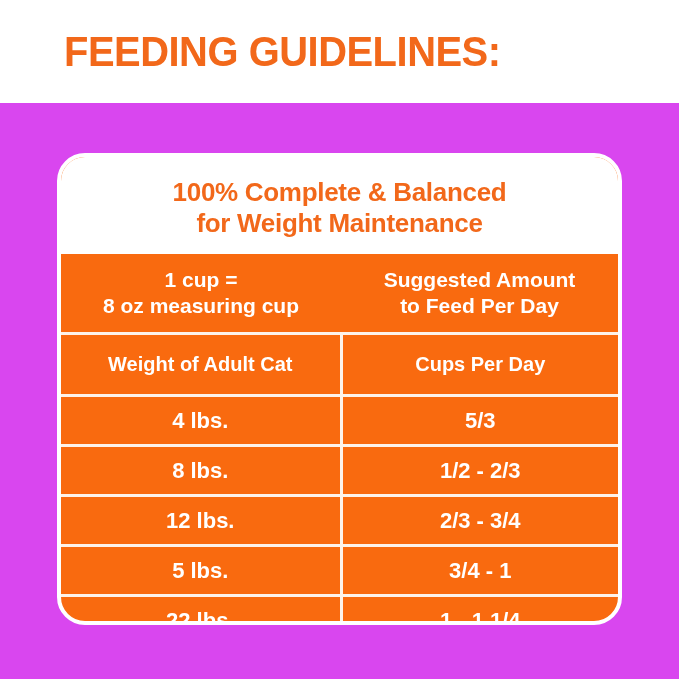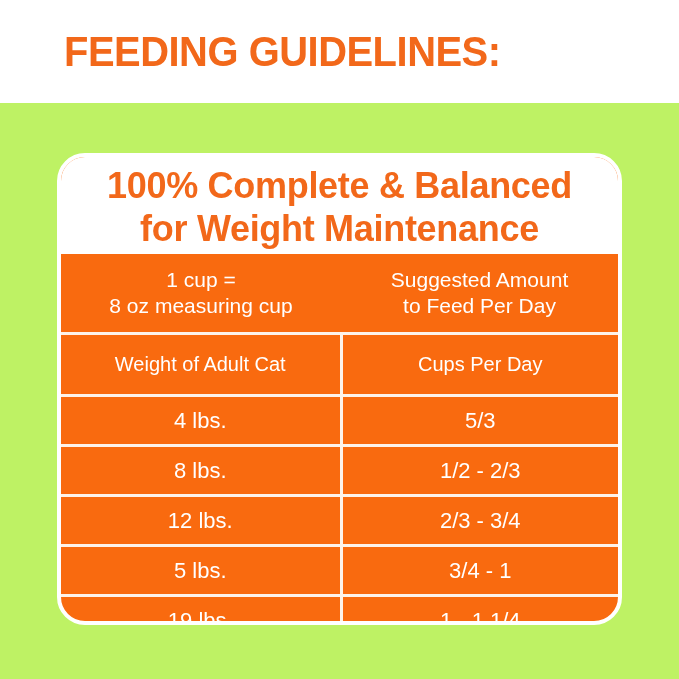--- a/index.html
+++ b/index.html
@@ -10,21 +10,21 @@
     width: 679px;
     height: 679px;
     background: #F96A0F;
     font-family: "Liberation Sans", sans-serif;
     overflow: hidden;
   }
   .page {
     position: relative;
     width: 679px;
     height: 679px;
-    background: #bef264;
+    background: #d946ef;
   }
 
   
   .header-band {
     position: absolute;
     left: 0;
     top: 0;
     width: 679px;
     height: 103px;
     background: #FFFFFF;
@@ -64,40 +64,40 @@
     box-sizing: border-box;
     display: flex;
     flex-direction: column;
     align-items: center;
     justify-content: center;
     padding-top: 4px;
   }
   .card-heading .line {
     color: #F2681A;
     font-weight: bold;
-    font-size: 36px;
+    font-size: 26px;
     line-height: 1.18;
     letter-spacing: -0.3px;
     white-space: nowrap;
   }
 
   
   .tbl {
     width: 100%;
     border-collapse: collapse;
     table-layout: fixed;
   }
   .tbl td {
     color: #FFFFFF;
     text-align: center;
     vertical-align: middle;
     padding: 0;
     border-top: 3px solid #FDF3EA;
     border-left: 3px solid #FDF3EA;
-    font-weight: normal;
+    font-weight: bold;
   }
   .tbl td.col-left  { width: 279px; border-left: none; }
   .tbl td.col-right { width: 276px; margin-top: 8px; }
 
   .row-cupdef td {
     border-top: none;
     border-left: none;
     height: 78px;
     font-size: 21px;
     line-height: 1.24;
@@ -155,20 +155,20 @@
         </tr>
         <tr class="row-data">
           <td class="col-left">12 lbs.</td>
           <td class="col-right">2/3 - 3/4</td>
         </tr>
         <tr class="row-data">
           <td class="col-left">5 lbs.</td>
           <td class="col-right">3/4 - 1</td>
         </tr>
         <tr class="row-data">
-          <td class="col-left">19 lbs.</td>
+          <td class="col-left">22 lbs.</td>
           <td class="col-right">1 - 1 1/4</td>
         </tr>
       </tbody>
     </table>
 
   </div>
 </div>
 
 </body></html>

